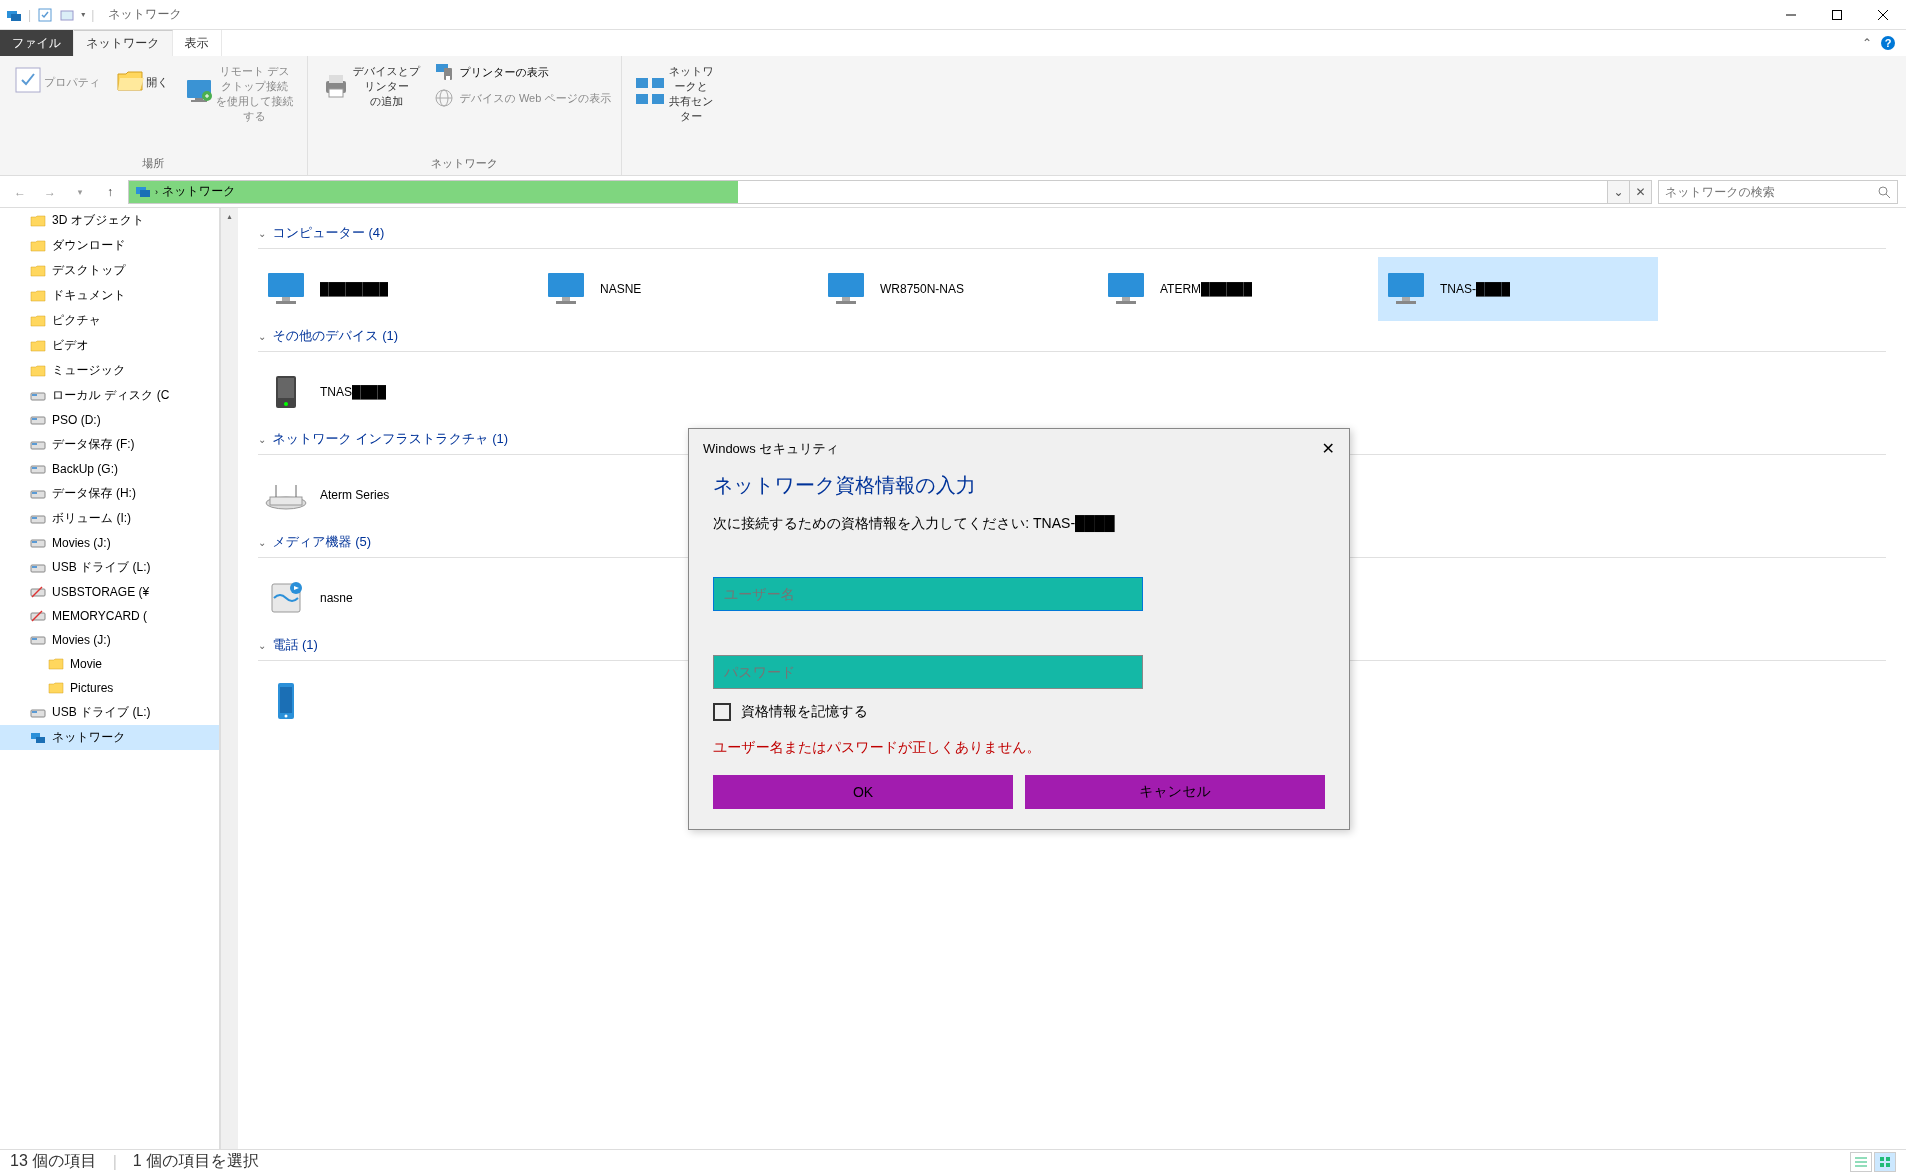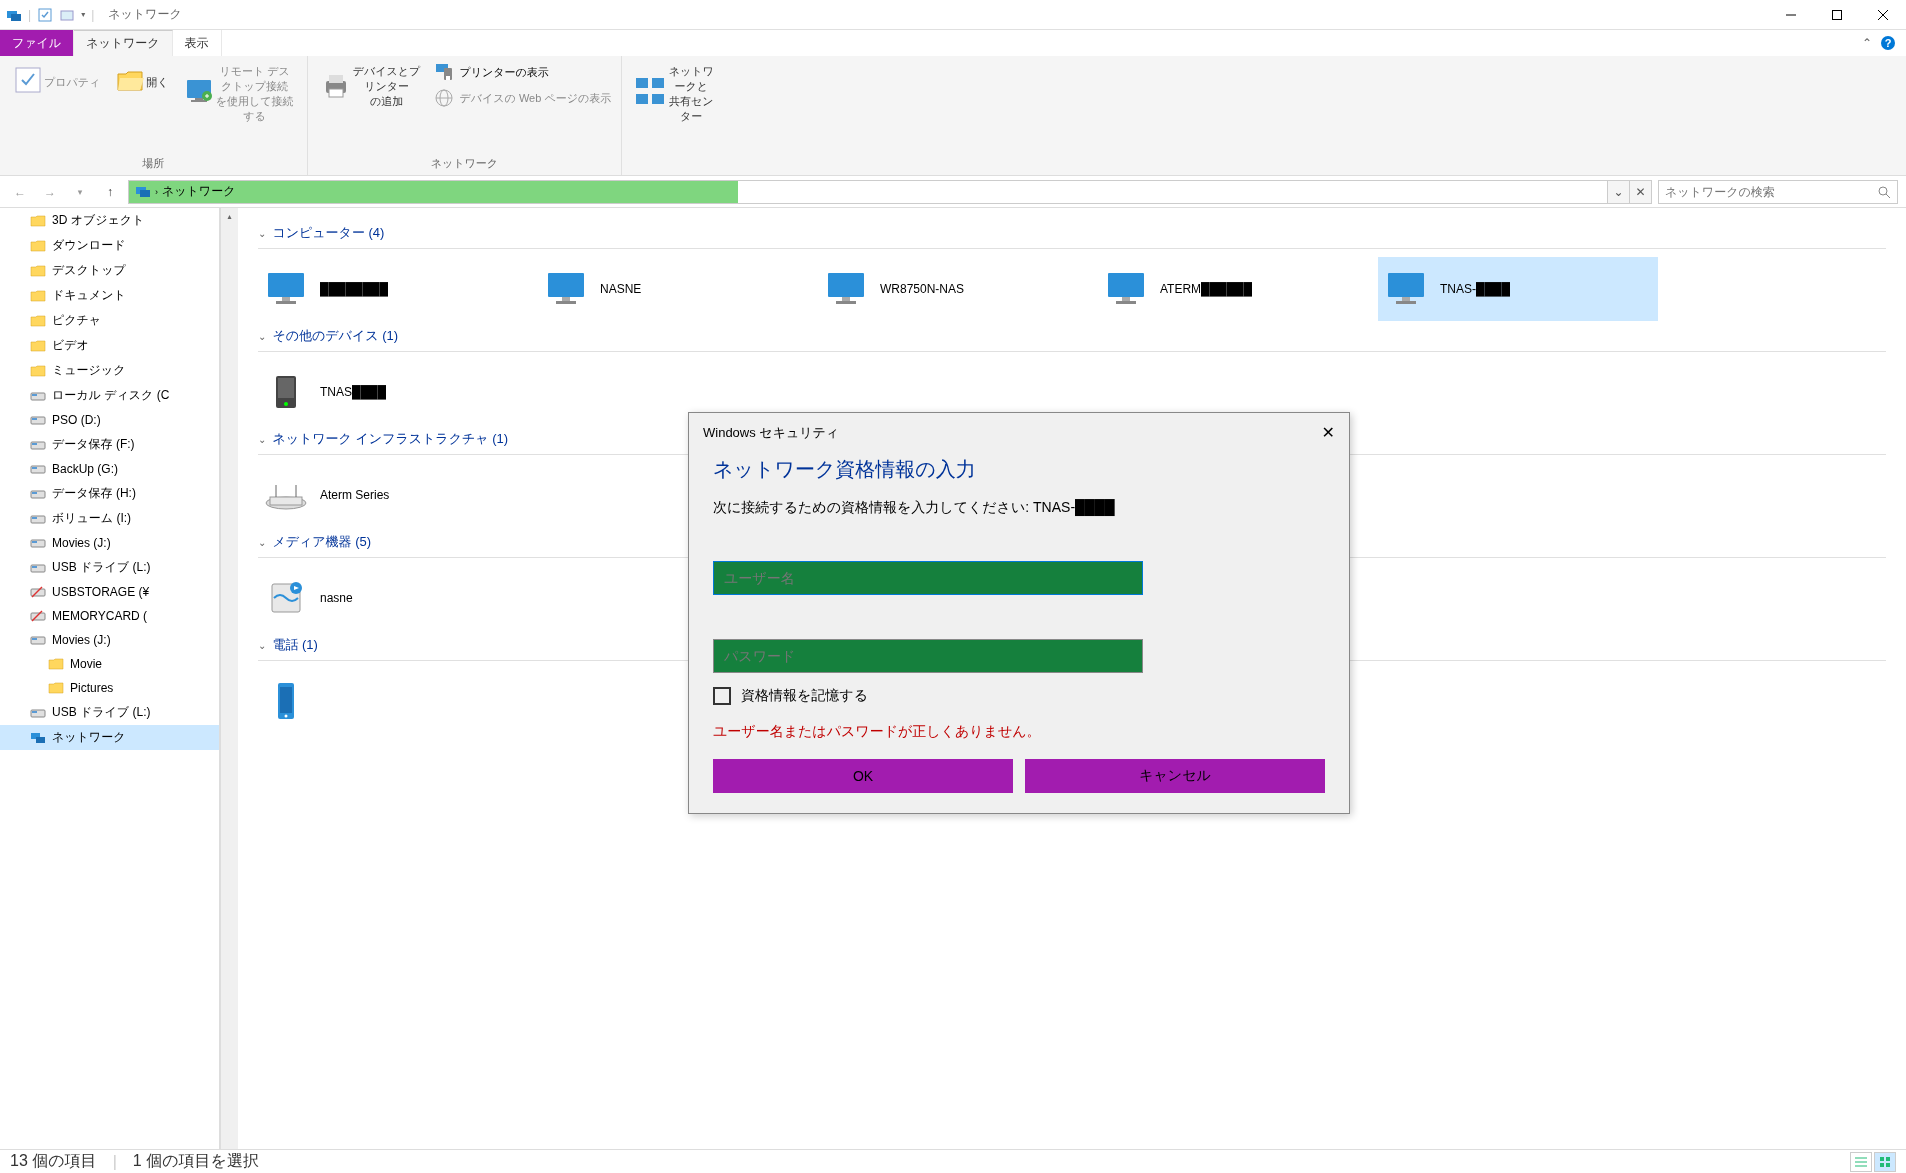--- a/index.html
+++ b/index.html
@@ -9,21 +9,21 @@
 .titlebar { height: 30px; display: flex; align-items: center; background: #fff; border-bottom: 1px solid #e0e0e0; }
 .titlebar-left { display: flex; align-items: center; gap: 6px; padding-left: 6px; }
 .qat-icon { width: 16px; height: 16px; display: inline-flex; align-items: center; justify-content: center; }
 .titlebar-title { margin-left: 8px; color: #666; }
 .titlebar-controls { margin-left: auto; display: flex; }
 .title-btn { width: 46px; height: 30px; display: flex; align-items: center; justify-content: center; color: #000; }
 
 
 .menutabs { height: 26px; display: flex; align-items: stretch; background: #fff; }
 .menu-tab { padding: 0 12px; display: flex; align-items: center; color: #333; border-right: 1px solid #e8e8e8; }
-.menu-tab.file { background: #a21caf; color: #fff; }
+.menu-tab.file { background: #404040; color: #fff; }
 .menu-tab.active { background: #f5f5f5; border-top: 1px solid #ccc; }
 .help-icon { margin-left: auto; padding: 0 10px; display: flex; align-items: center; gap: 8px; color: #0078d7; }
 
 
 .ribbon { background: #f5f5f5; border-bottom: 1px solid #ddd; display: flex; height: 120px; }
 .ribbon-group { display: flex; flex-direction: column; padding: 4px 8px; border-right: 1px solid #e0e0e0; }
 .ribbon-group-content { display: flex; flex: 1; align-items: flex-start; gap: 6px; }
 .ribbon-btn { display: flex; flex-direction: row; align-items: center; justify-content: flex-start; padding: 4px; text-align: center; font-size: 11px; color: #333; min-width: 50px; }
 .ribbon-btn.disabled { color: #888; }
 .ribbon-icon-lg { width: 32px; height: 32px; margin-bottom: 4px; display: flex; align-items: center; justify-content: center; }
@@ -61,27 +61,27 @@
 .device-icon { width: 48px; height: 48px; display: flex; align-items: center; justify-content: center; }
 .device-label { font-size: 12px; color: #000; }
 
 
 .statusbar { height: 24px; border-top: 1px solid #ddd; display: flex; align-items: center; padding: 0 10px; font-size: 16px; color: #333; gap: 16px; background: #fff; }
 .statusbar-right { margin-left: auto; display: flex; gap: 2px; }
 .view-btn { width: 22px; height: 20px; border: 1px solid #ccc; display: flex; align-items: center; justify-content: center; }
 .view-btn.active { background: #cce8ff; }
 
 
-.dialog { position: absolute; left: 688px; top: 412px; width: 662px; background: #f0f0f0; border: 1px solid #888; box-shadow: 2px 2px 8px rgba(0,0,0,0.2); }
+.dialog { position: absolute; left: 688px; top: 428px; width: 662px; background: #f0f0f0; border: 1px solid #888; box-shadow: 2px 2px 8px rgba(0,0,0,0.2); }
 .dialog-title { display: flex; align-items: center; padding: 10px 14px; font-size: 13px; }
 .dialog-close { margin-left: auto; font-size: 16px; cursor: pointer; }
 .dialog-body { padding: 4px 24px 20px 24px; }
 .dialog-heading { font-size: 20px; color: #003399; margin-bottom: 16px; }
 .dialog-text { font-size: 14px; margin-bottom: 16px; }
-.dialog-input { width: 430px; height: 34px; border: 1px solid #888; padding: 0 10px; margin-bottom: 14px; display: block; font-size: 14px; background: #15803d; margin-top: 44px; }
+.dialog-input { width: 430px; height: 34px; border: 1px solid #888; padding: 0 10px; margin-bottom: 14px; display: block; font-size: 14px; background: #14b8a6; margin-top: 44px; }
 .dialog-check { display: flex; align-items: center; gap: 10px; margin: 14px 0 18px 0; font-size: 14px; }
 .dialog-check .box { width: 18px; height: 18px; border: 2px solid #333; }
 .dialog-error { color: #c00000; font-size: 14px; margin-bottom: 18px; }
 .dialog-buttons { display: flex; gap: 12px; }
 .dialog-btn { flex: 1; height: 34px; background: #a21caf; border: none; font-size: 14px; cursor: pointer; }
 
 svg { display: block; }
 </style>
 </head>
 <body>

